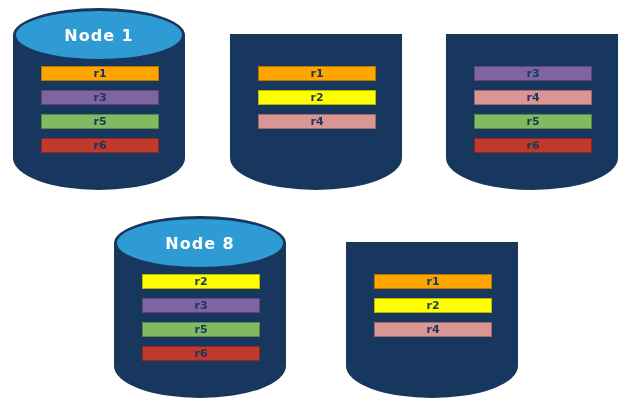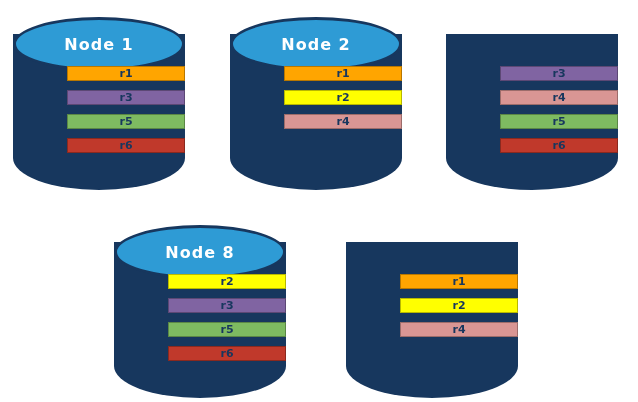--- a/index.html
+++ b/index.html
@@ -25,47 +25,47 @@
     left: 0;
     right: 0;
     top: 26px;
     bottom: 0;
     background: #17375E;
     border-radius: 0 0 50% 50% / 0 0 32px 32px;
   }
   .cyl-top {
     position: absolute;
     left: 0;
-    top: 9px;
+    top: 0;
     width: 172px;
     height: 54px;
     box-sizing: border-box;
     background: #2E9BD5;
     border: 3px solid #17375E;
     border-radius: 50%;
     display: flex;
     align-items: center;
     justify-content: center;
     z-index: 2;
   }
   .cyl-title {
     color: #ffffff;
     font-size: 16px;
     font-weight: bold;
     letter-spacing: 1px;
     white-space: pre;
   }
   .bars {
     position: absolute;
-    left: 5px;
+    left: 16px;
     right: 0;
     top: 58px;
     display: flex;
     flex-direction: column;
-    align-items: flex-end;
+    align-items: flex-start;
     gap: 9px;
     z-index: 3;
     padding-left: 12px;
   }
   .bar {
     width: 118px;
     height: 15px;
     display: flex;
     align-items: center;
     justify-content: center;
@@ -89,23 +89,20 @@
     <div class="bars">
         <div class="bar" style="background: rgb(255, 165, 0);">r1</div>
         <div class="bar" style="background: rgb(128, 100, 162);">r3</div>
         <div class="bar" style="background: rgb(126, 187, 97);">r5</div>
         <div class="bar" style="background: rgb(192, 57, 43);">r6</div>
       </div>
   </div>
 
   <div class="cylinder" style="left:230px; top:8px;">
     <div class="cyl-body"></div>
-    <div class="cyl-top">
-      <span class="cyl-title">Node 2</span>
-    </div>
     <div class="bars">
         <div class="bar" style="background: rgb(255, 165, 0);">r1</div>
         <div class="bar" style="background: rgb(255, 255, 0);">r2</div>
         <div class="bar" style="background: rgb(217, 150, 148);">r4</div>
       </div>
   </div>
 
   <div class="cylinder" style="left:446px; top:8px;">
     <div class="cyl-body"></div>
     <div class="bars">

